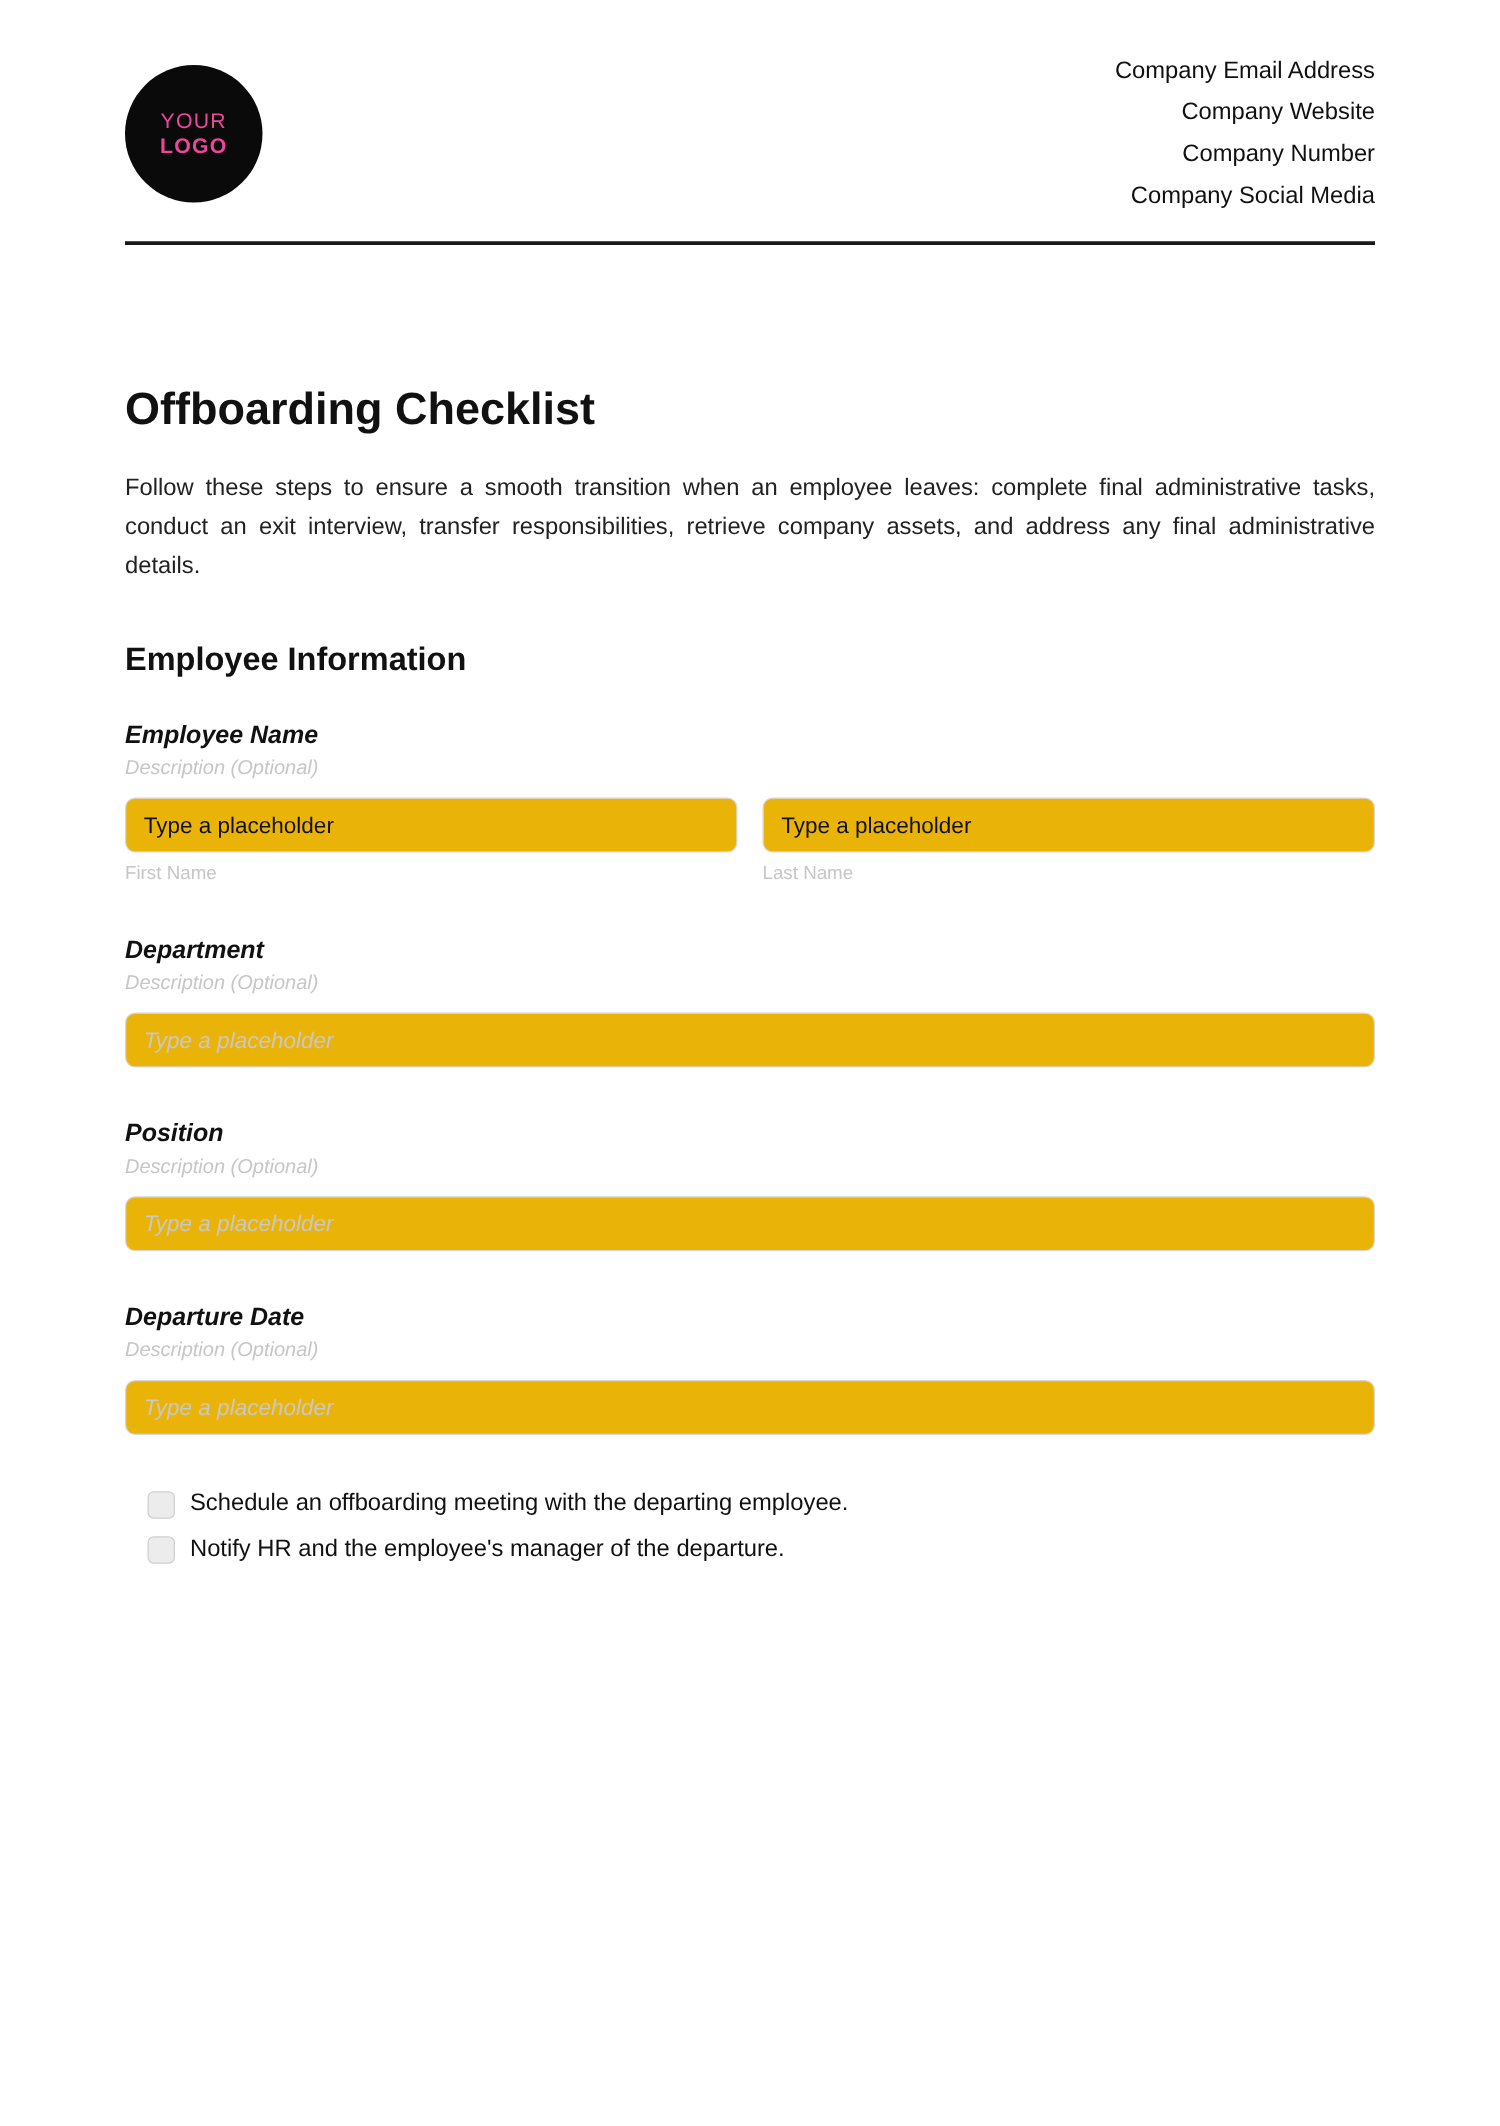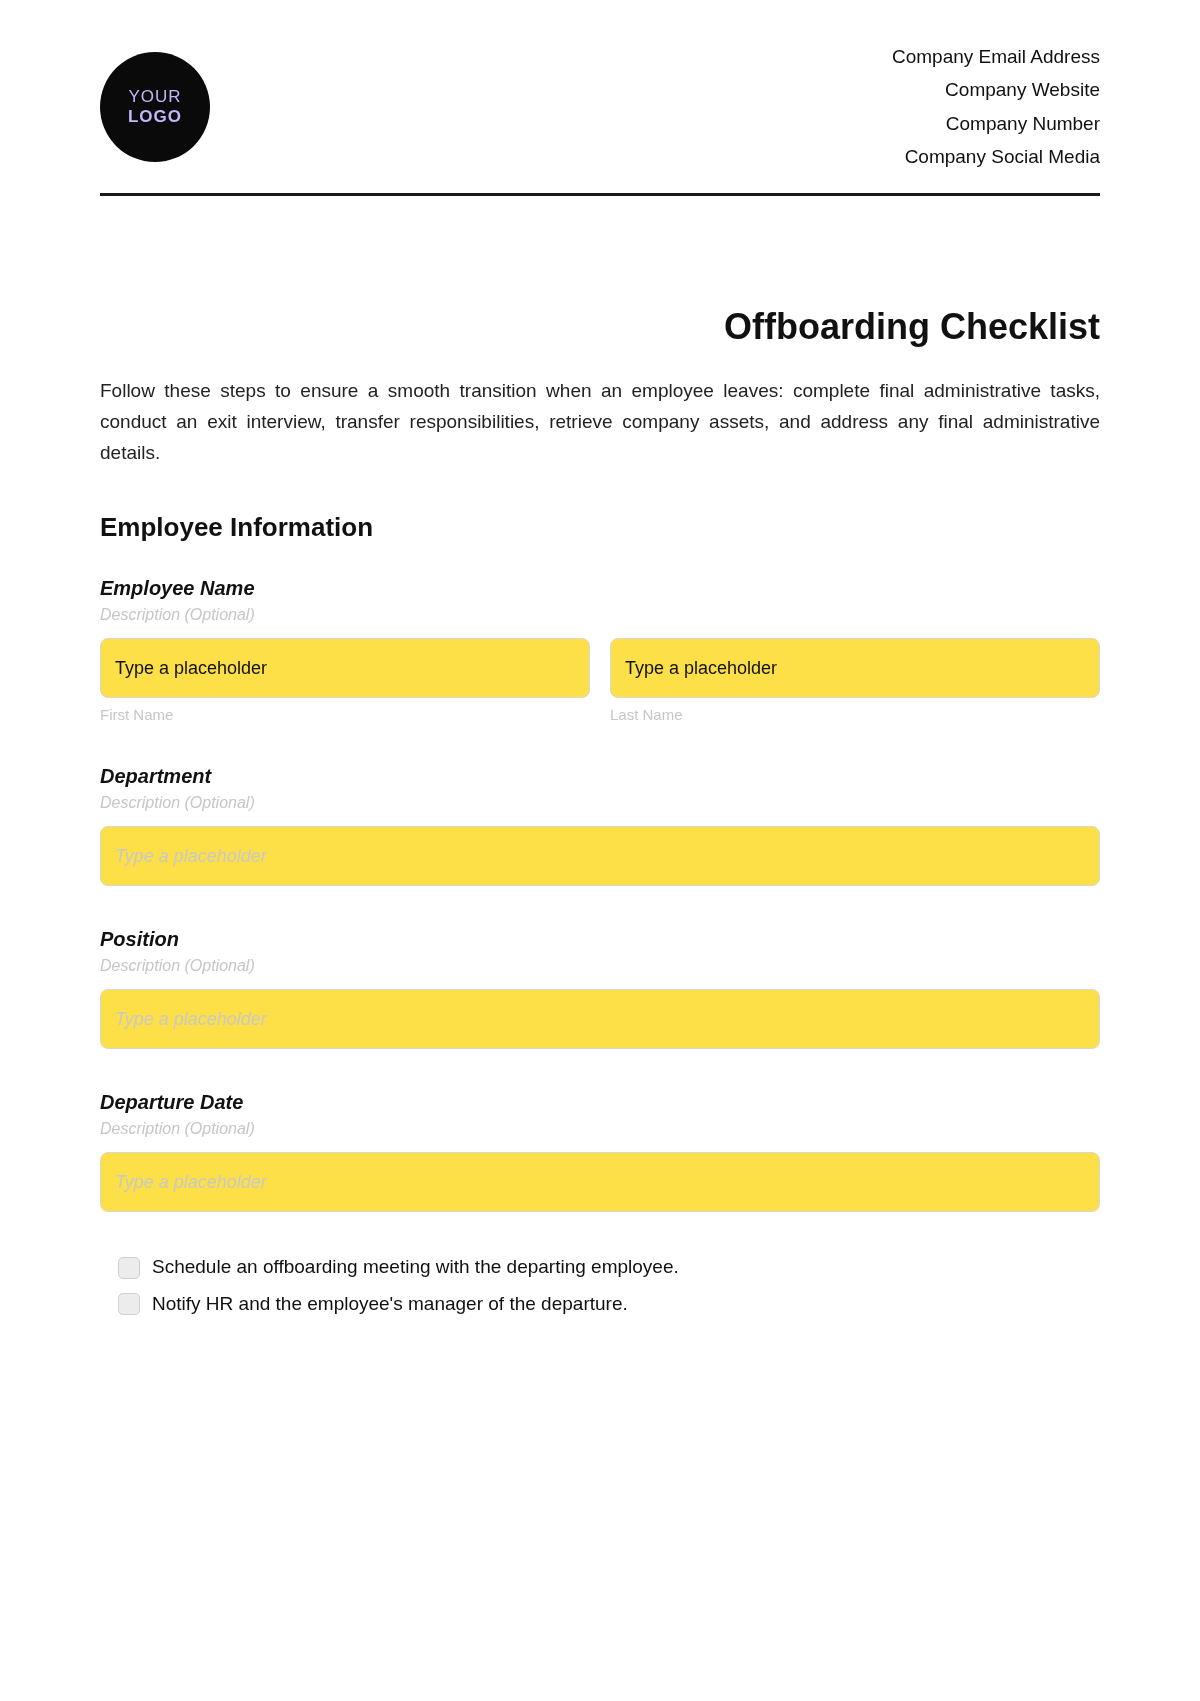--- a/index.html
+++ b/index.html
@@ -21,41 +21,41 @@
   }
   .logo {
     width: 110px;
     height: 110px;
     border-radius: 50%;
     background: #0a0a0a;
     display: flex;
     flex-direction: column;
     align-items: center;
     justify-content: center;
-    color: #c4b5fd;
+    color: #ec4899;
     font-weight: 400;
     letter-spacing: 1px;
     line-height: 1.15;
     font-size: 17px;
   }
   .logo .l1 { font-weight: 300; }
   .logo .l2 { font-weight: 700; }
   .company-info {
     text-align: right;
     font-size: 19px;
     line-height: 1.75;
     color: #111;
   }
   .divider {
     border: none;
     border-top: 3px solid #1a1a1a;
     margin: 0;
   }
   .title {
-    text-align: right;
+    text-align: left;
     font-size: 36px;
     font-weight: 700;
     margin-top: 110px;
     margin-bottom: 28px;
   }
   .intro {
     font-size: 19px;
     line-height: 1.62;
     text-align: justify;
     color: #222;
@@ -79,27 +79,27 @@
     color: #c6c6c6;
     margin-bottom: 14px;
   }
   .input-row {
     display: flex;
     gap: 20px;
   }
   .input-col { flex: 1; }
   .text-input {
     width: 100%;
-    height: 60px;
+    height: 44px;
     border: 1px solid #d7d7d7;
     border-radius: 8px;
     padding: 0 14px;
     font-size: 18px;
     color: #111;
-    background: #fde047;
+    background: #eab308;
   }
   .text-input::placeholder {
     color: #c8c8c8;
     font-style: italic;
   }
   .text-input.filled { color: #111; }
   .sublabel {
     font-size: 15px;
     color: #c6c6c6;
     margin-top: 8px;

